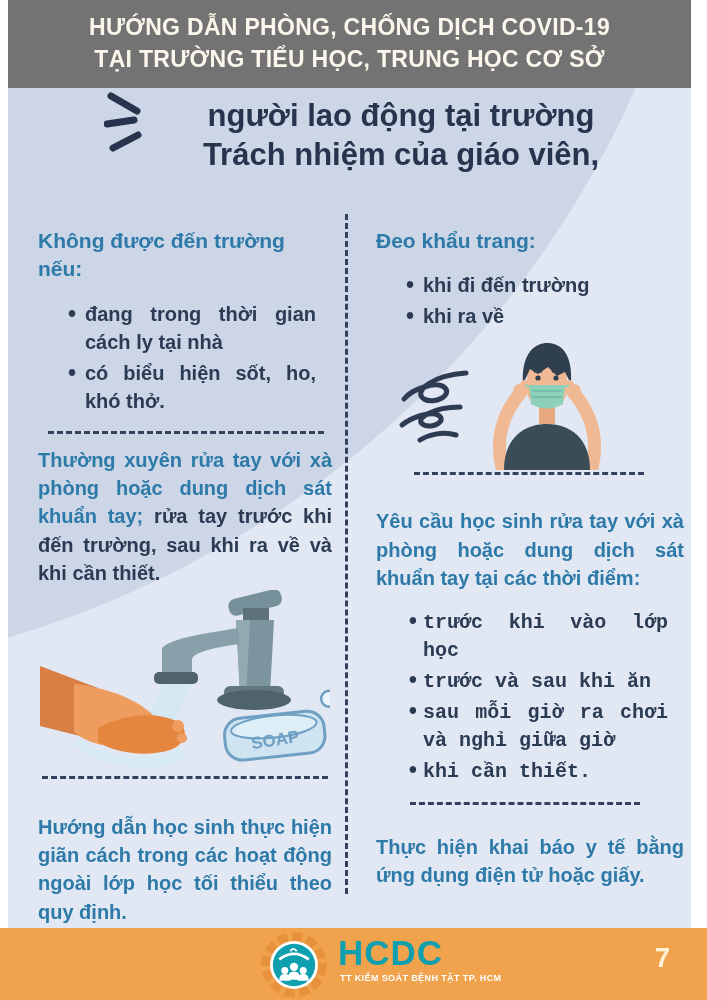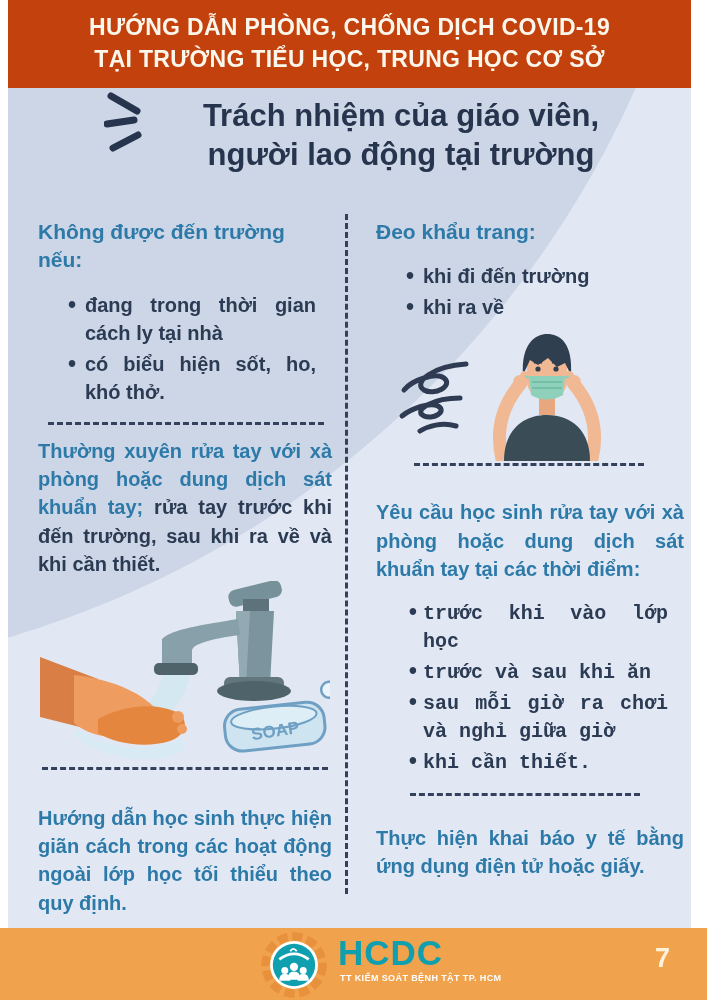--- a/index.html
+++ b/index.html
@@ -7,38 +7,38 @@
   .poster { position:relative; width:707px; height:1000px; background:#ffffff; overflow:hidden;
             -webkit-font-smoothing:antialiased; }
 
   
   .page-bg { position:absolute; left:8px; top:86px; width:683px; height:842px;
              background:#e1e8f3; overflow:hidden; }
   .bg-circle { position:absolute; left:-1276px; top:-1398px; width:1990px; height:1990px;
                border-radius:50%; background:#ccd6e6; }
 
   
-  .header { position:absolute; left:8px; top:0; width:683px; height:88px; background:#c2410c;
+  .header { position:absolute; left:8px; top:0; width:683px; height:88px; background:#737373;
             display:flex; flex-direction:column; justify-content:center; align-items:center;
             color:#fcf7ec; font-weight:bold; font-size:23px; line-height:1.38; letter-spacing:.3px;
             text-align:center; }
 
   
   .title-block { position:absolute; left:120px; top:96px; width:562px; text-align:center;
                  color:#27344d; font-weight:bold; font-size:31px; line-height:1.26; }
   .chevron { position:absolute; left:104px; top:92px; }
 
   
   .col { position:absolute; top:210px; }
   .col-left  { left:38px;  width:294px; }
   .col-right { left:376px; width:308px; }
   .v-divider { position:absolute; left:345px; top:214px; height:680px;
                border-left:3px dashed #33415c; }
 
-  .section-heading { color:#2d7aa9; font-size:21px; font-weight:bold; margin:8px 0 7px 0; line-height:1.35; }
+  .section-heading { color:#2d7aa9; font-size:21px; font-weight:bold; margin:17px 0 7px 0; line-height:1.35; }
   ul.bullets { margin:16px; padding:0 0 0 14px; list-style:none; }
   ul.bullets li { position:relative; padding-left:17px; color:#2c3b54; font-weight:bold;
                   font-size:20px; line-height:1.4; margin-bottom:3px; text-align:justify; }
   ul.bullets li::before { content:"\2022"; position:absolute; left:0; top:-2px; font-size:23px; }
 
   .h-divider { border-top:3px dashed #33415c; }
   .para { margin:0; font-size:20px; font-weight:bold; line-height:1.42; text-align:justify; }
   .blue { color:#2d7aa9; }
   .navy { color:#2c3b54; }
 
@@ -82,22 +82,22 @@
 
   <svg class="chevron" width="54" height="60" viewBox="0 0 54 60">
     <g stroke="#27344d" stroke-width="7" stroke-linecap="round" fill="none">
       <path d="M7,4 L33,19"></path>
       <path d="M3,32 L30,28"></path>
       <path d="M9,56 L34,43"></path>
     </g>
   </svg>
 
   <div class="title-block">
+    <div>người lao động tại trường</div>
     <div>Trách nhiệm của giáo viên,</div>
-    <div>người lao động tại trường</div>
   </div>
 
   <div class="v-divider"></div>
 
   <div class="col col-left">
 
     <h2 class="section-heading">Không được đến trường nếu:</h2>
     <ul class="bullets">
       <li>đang trong thời gian cách ly tại nhà</li>
       <li>có biểu hiện sốt, ho, khó thở.</li>

